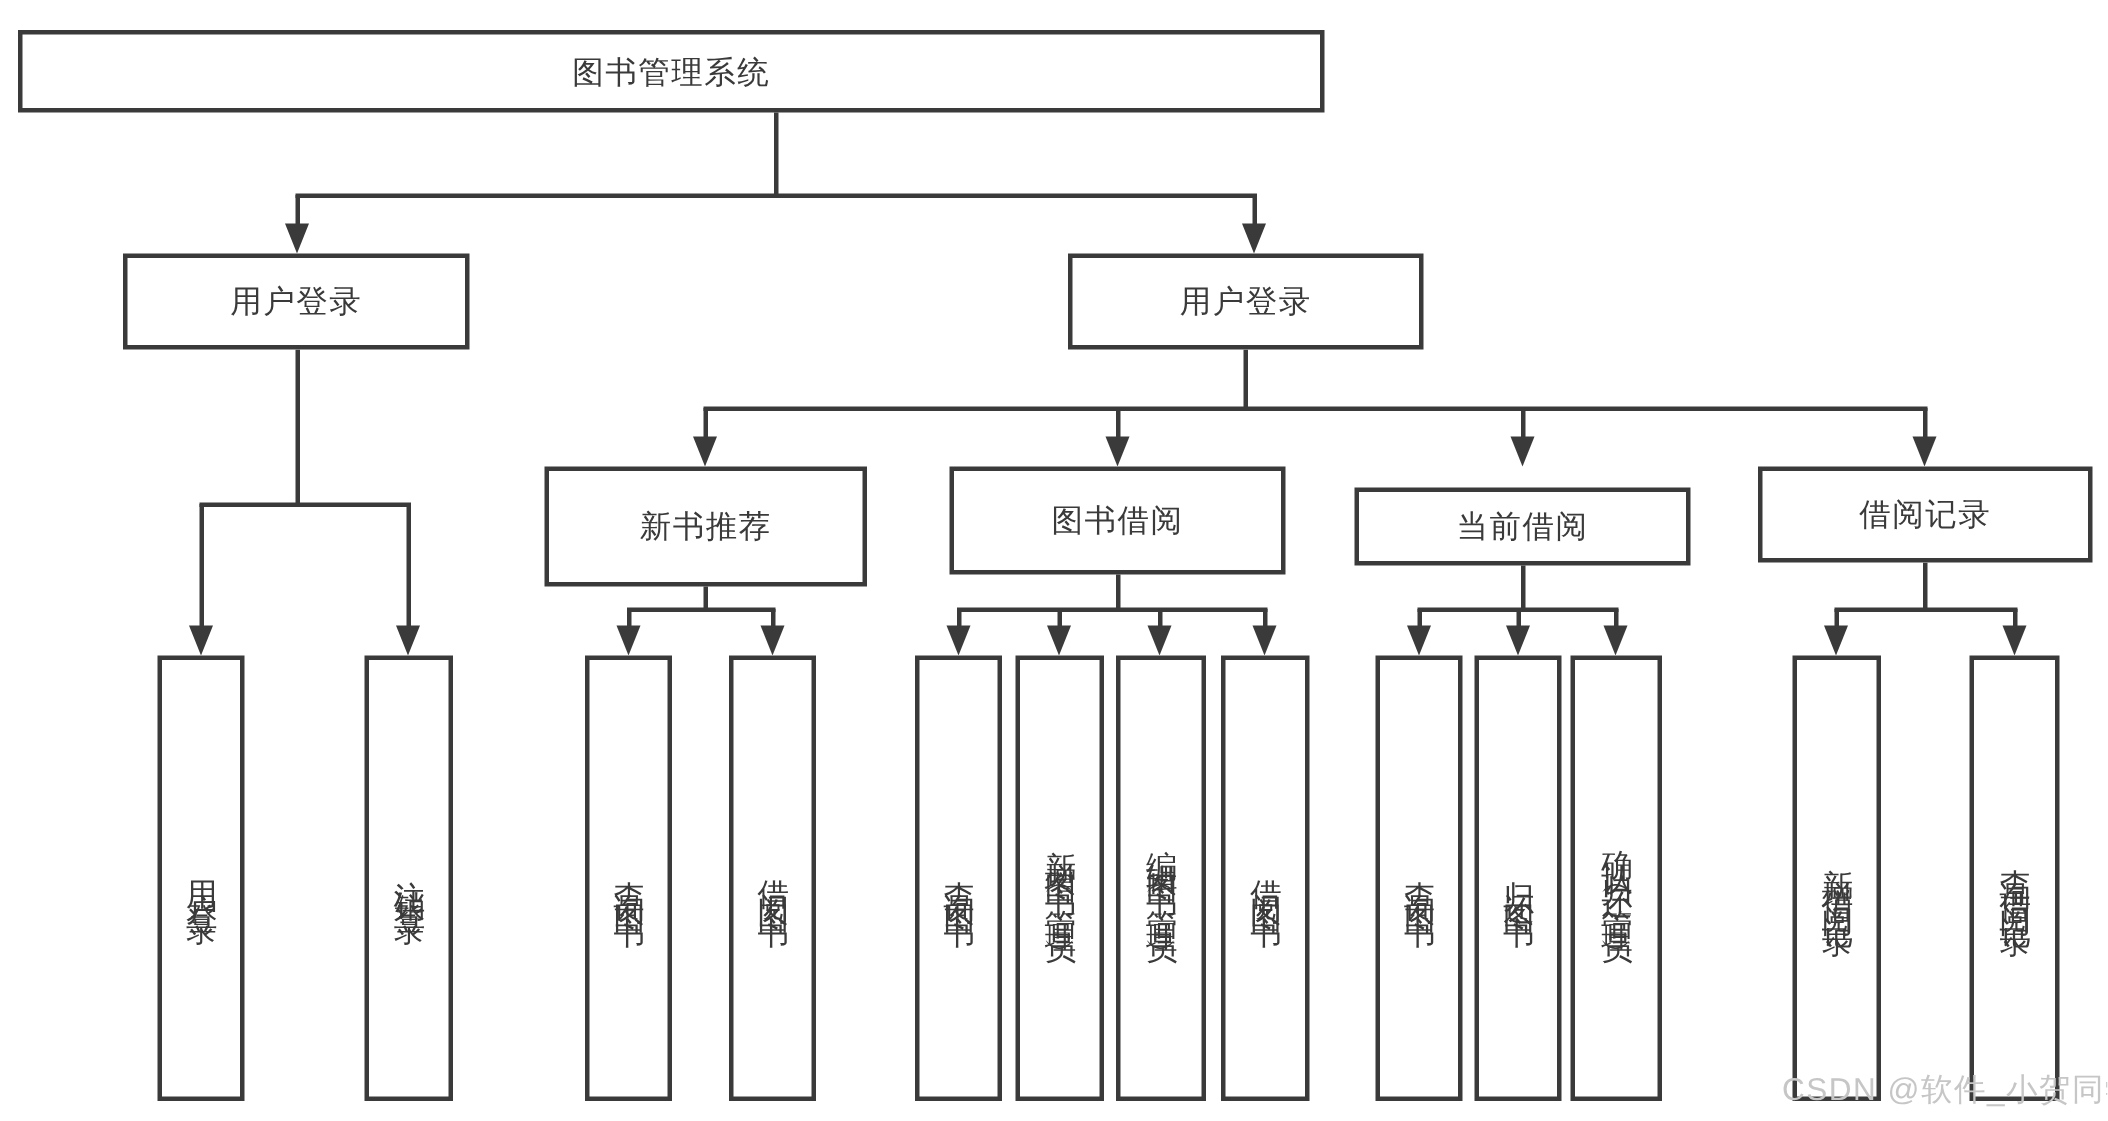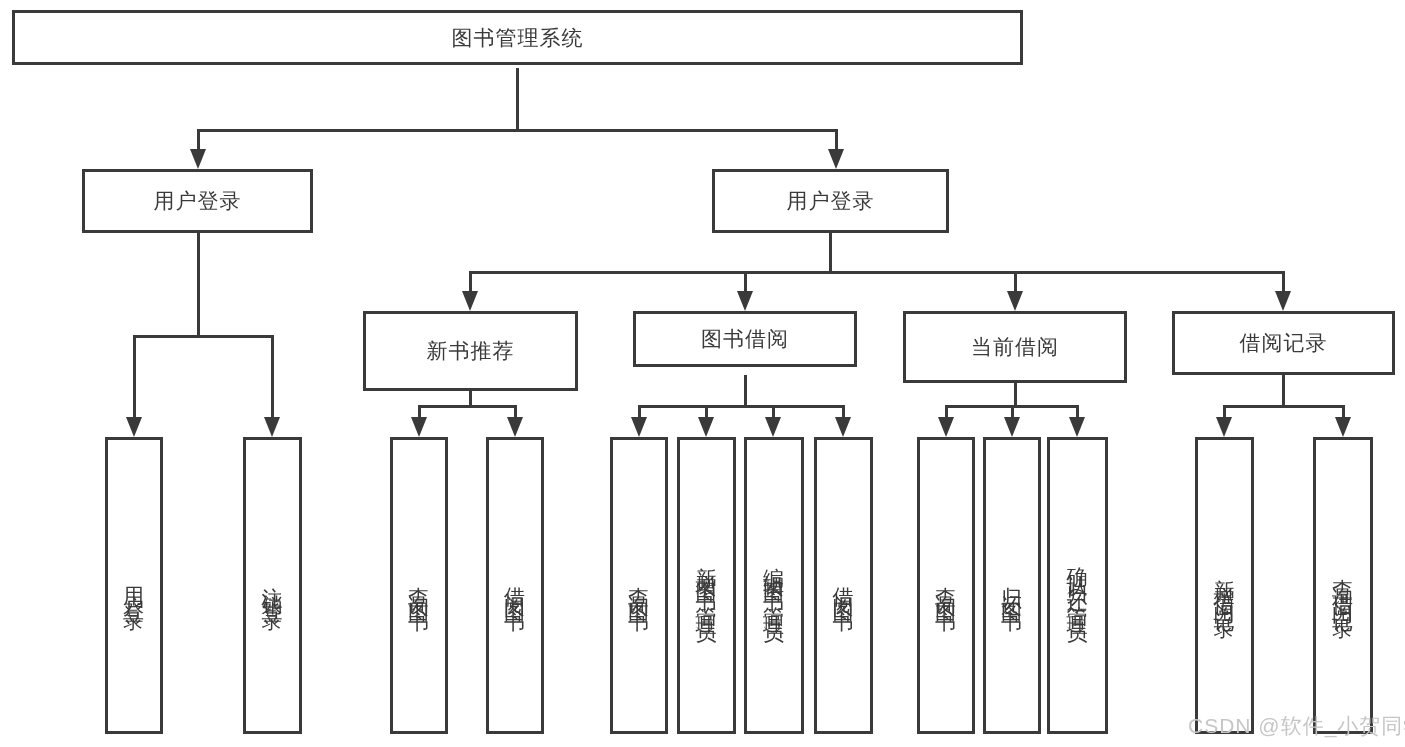--- a/index.html
+++ b/index.html
@@ -46,28 +46,28 @@
     z-index:5;
     white-space:nowrap;
     letter-spacing:1px;
   }
 </style>
 </head>
 <body>
 
 <div id="canvas" style="--line: #3a3a3a; --text: #3a3a3a; --wm: #c6c6c6; --bg: #ffffff;">
 
-  <div class="node" style="left:12px;top:10px;width:1011px;height:55px;">图书管理系统</div>
+  <div class="node" style="left:12px;top:20px;width:871px;height:55px;">图书管理系统</div>
 
   <div class="node" style="left:82px;top:169px;width:231px;height:64px;">用户登录</div>
   <div class="node" style="left:712px;top:169px;width:237px;height:64px;">用户登录</div>
 
   <div class="node" style="left:363px;top:311px;width:215px;height:80px;">新书推荐</div>
-  <div class="node" style="left:633px;top:311px;width:224px;height:56px;">图书借阅</div>
-  <div class="node" style="left:903px;top:311px;width:224px;height:72px;">当前借阅</div>
+  <div class="node" style="left:633px;top:311px;width:224px;height:72px;">图书借阅</div>
+  <div class="node" style="left:903px;top:325px;width:224px;height:52px;">当前借阅</div>
   <div class="node" style="left:1172px;top:311px;width:223px;height:64px;">借阅记录</div>
 
   <div class="node vnode" style="left:105px;top:437px;width:58px;height:297px;">用户登录</div>
   <div class="node vnode" style="left:243px;top:437px;width:59px;height:297px;">注销登录</div>
 
   <div class="node vnode" style="left:390px;top:437px;width:58px;height:297px;">查询图书</div>
   <div class="node vnode" style="left:486px;top:437px;width:58px;height:297px;">借阅图书</div>
 
   <div class="node vnode" style="left:610px;top:437px;width:58px;height:297px;">查询图书</div>
   <div class="node vnode" style="left:677px;top:437px;width:59px;height:297px;">新增图书（管理员）</div>

